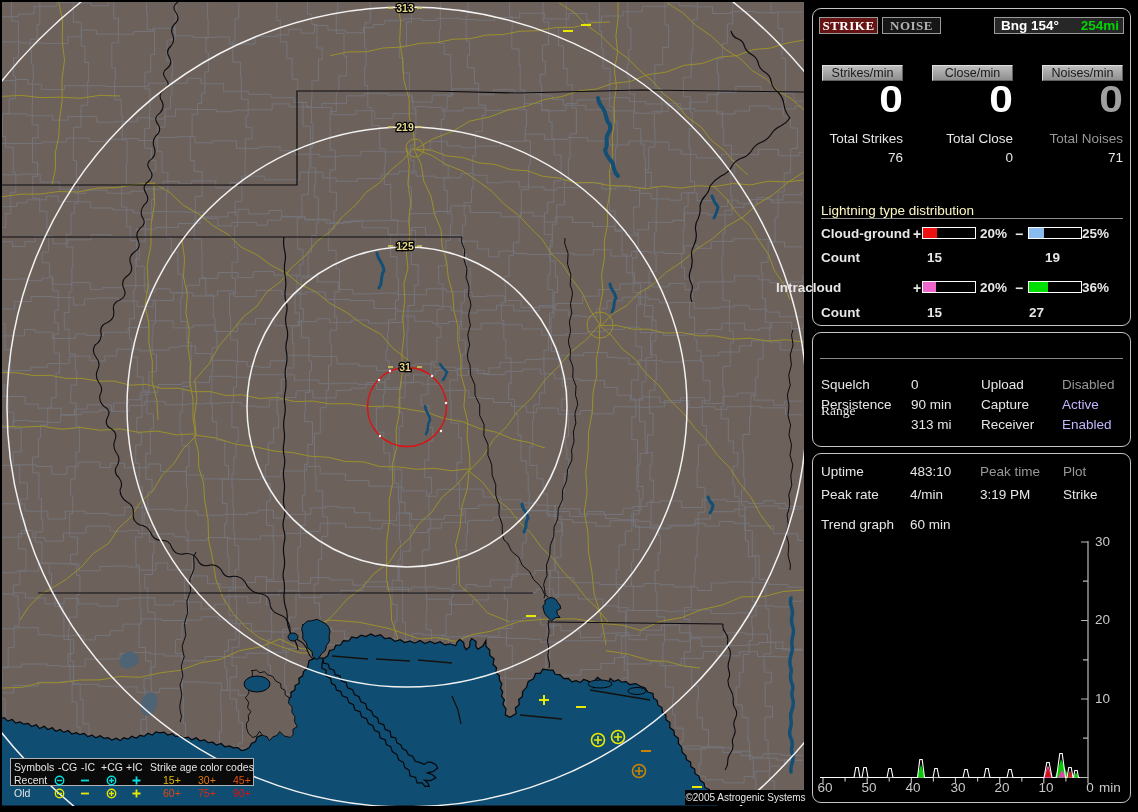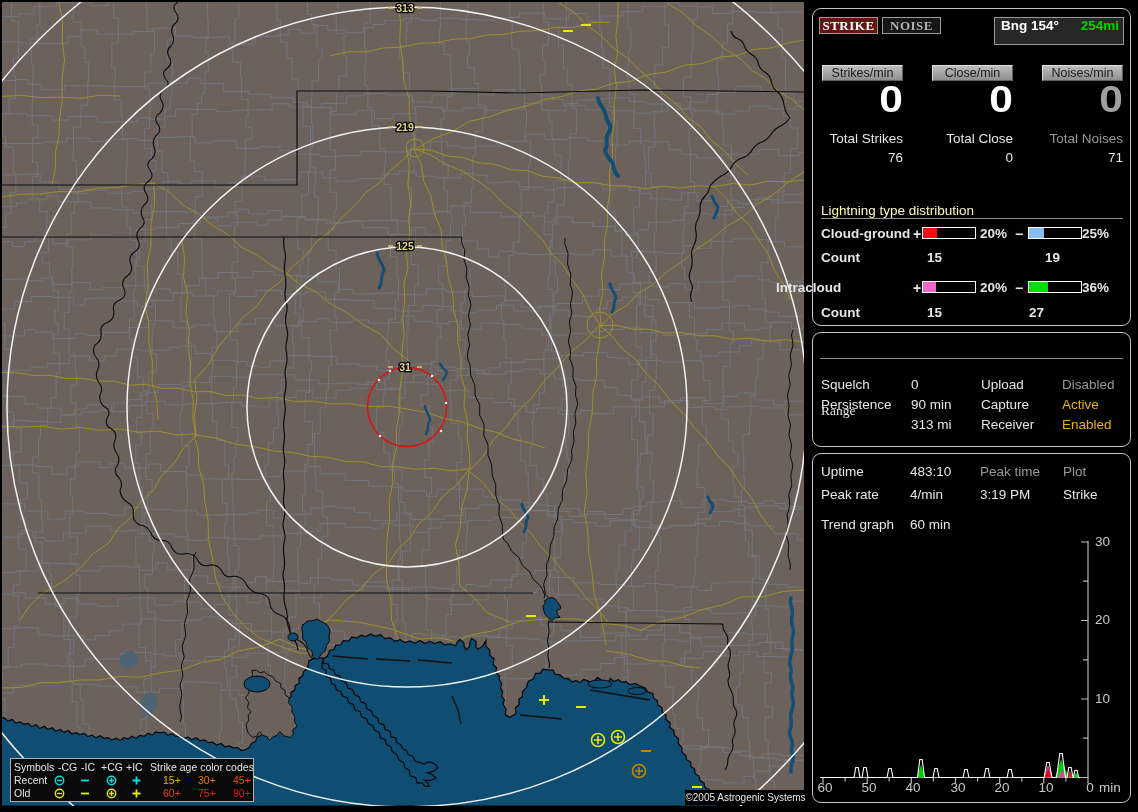--- a/index.html
+++ b/index.html
@@ -6,35 +6,35 @@
   font-family:"Liberation Sans",sans-serif; }
 #page { position:relative; width:1138px; height:812px; background:#000; }
 #map { position:absolute; left:0; top:0; }
 #graph { position:absolute; left:0; top:0; pointer-events:none; }
 .panel { position:absolute; background:#000; border:1px solid #c4c4c4; border-radius:9px; }
 #p1 { left:812px; top:8px;   width:319px; height:318px; }
 #p2 { left:812px; top:332px; width:319px; height:115px; }
 #p3 { left:812px; top:453px; width:319px; height:350px; }
 .t { position:absolute; font-size:13.5px; color:#e6e6e6; white-space:nowrap; line-height:15px; }
 .gray { color:#989898; }
-.green { color:#eab308;text-align:center; }
+.green { color:#c4b5fd;text-align:center; }
 .b { font-weight:bold; }
 .r { text-align:right; }
 .btn { position:absolute; height:16px; font-size:12.5px; color:#1a1a1a; text-align:center;
   line-height:15px; background:linear-gradient(#bdbdbd,#8f8f8f);
   border:1px solid; border-color:#dedede #606060 #606060 #dedede; }
 .led { position:absolute; top:17px; height:17px; width:59px; text-align:center;
   font-family:"Liberation Serif",serif; font-weight:bold; font-size:13px; line-height:16px;
   border:1px solid #9a9a9a; letter-spacing:0.5px; }
 .zero { position:absolute; top:83px; width:90px; font-size:36px; font-weight:bold;
   color:#fff; text-align:right; line-height:33px; transform:scaleX(1.18); transform-origin:100% 50%; }
 .bar { position:absolute; top:227px; width:54px; height:12px; border:1px solid #fff; background:#000; }
 .bar i { display:block; height:100%; }
 .pm { position:absolute; top:226px; font-weight:bold; color:#e6e6e6; font-size:14px; }
-#legend { position:absolute; left:10px; top:758px; width:244px; height:44px;
+#legend { position:absolute; left:10px; top:758px; width:244px; height:28px;
   background:#0a0a0a; border:1px solid #b0b0b0; }
 #copy { position:absolute; left:685px; top:790px; width:121px; height:15px; background:#000;
   color:#e8e8e8; font-size:10px; text-align:center; line-height:15px; white-space:nowrap; }
 </style></head>
 <body>
 <div id="page">
 <svg id="map" width="806" height="808" viewBox="0 0 806 808">
 <rect x="2" y="2" width="803" height="803" fill="#6d615c"></rect>
 <g stroke="#79828e" stroke-width="1" fill="none" opacity="0.6">
         <path d="M11.6,2.0 V21.0 H18.4 V38.4 H18.5 V57.8 H13.5 V76.0 H15.6 V98.7 H9.1 V113.5 H2.5 V136.5 H5.6 V147.2 H13.3 V172.6 H15.8 V192.4 H10.3 V202.7 H10.8 V213.6 H5.8 V227.5 H-1.7 V244.9 H-2.7 V268.4 H-2.4 V288.7 H-2.4 V309.3 H-3.0 V323.7 H4.9 V349.6 H10.4 V371.0 H7.4 V384.6 H4.0 V395.8 H8.3 V412.2 H13.8 V428.4 H21.2 V451.9 H13.2 V465.3 H19.7 V482.8 H27.4 V499.1 H20.6 V519.2 H25.1 V533.5 H18.4 V548.9 H25.9 V571.0 H19.8 V584.9 H13.4 V595.9 H18.1 V608.7 H19.1 V625.9 H14.1 V647.6 H8.2 V667.9 H2.1 V684.6 H-2.5 V698.9 H5.0 V721.8 H1.9 V746.0 H-2.7 V762.3 H2.9 V782.5 H-3.5 V803.0"></path>
@@ -299,21 +299,21 @@
         <text x="1090" y="792">0</text>
         <text x="1110" y="792">min</text>
         <text x="1095" y="703" text-anchor="start">10</text>
         <text x="1095" y="624" text-anchor="start">20</text>
         <text x="1095" y="546" text-anchor="start">30</text>
 </g>
 </svg>
 
 <div class="led" style="left:819px;background:#651313;color:#fff;">STRIKE</div>
 <div class="led" style="left:882px;background:#161616;color:#b2b2b2;">NOISE</div>
-<div style="position:absolute;left:994px;top:17px;width:130px;height:28px;background:#272727;
+<div style="position:absolute;left:994px;top:17px;width:130px;height:17px;background:#272727;
   border:1px solid #9a9a9a;font-size:13.5px;font-weight:bold;line-height:15px;">
   <span style="position:absolute;left:6px;color:#fff;">Bng 154°</span>
   <span style="position:absolute;right:4px;color:#00d400;">254mi</span>
     </div>
 
 <div class="btn" style="left:822px;top:65px;width:81px;">Strikes/min</div>
 <div class="btn" style="left:932px;top:65px;width:81px;">Close/min</div>
 <div class="btn" style="left:1042px;top:65px;width:81px;">Noises/min</div>
 
 <div class="zero" style="left:813px;">0</div>

